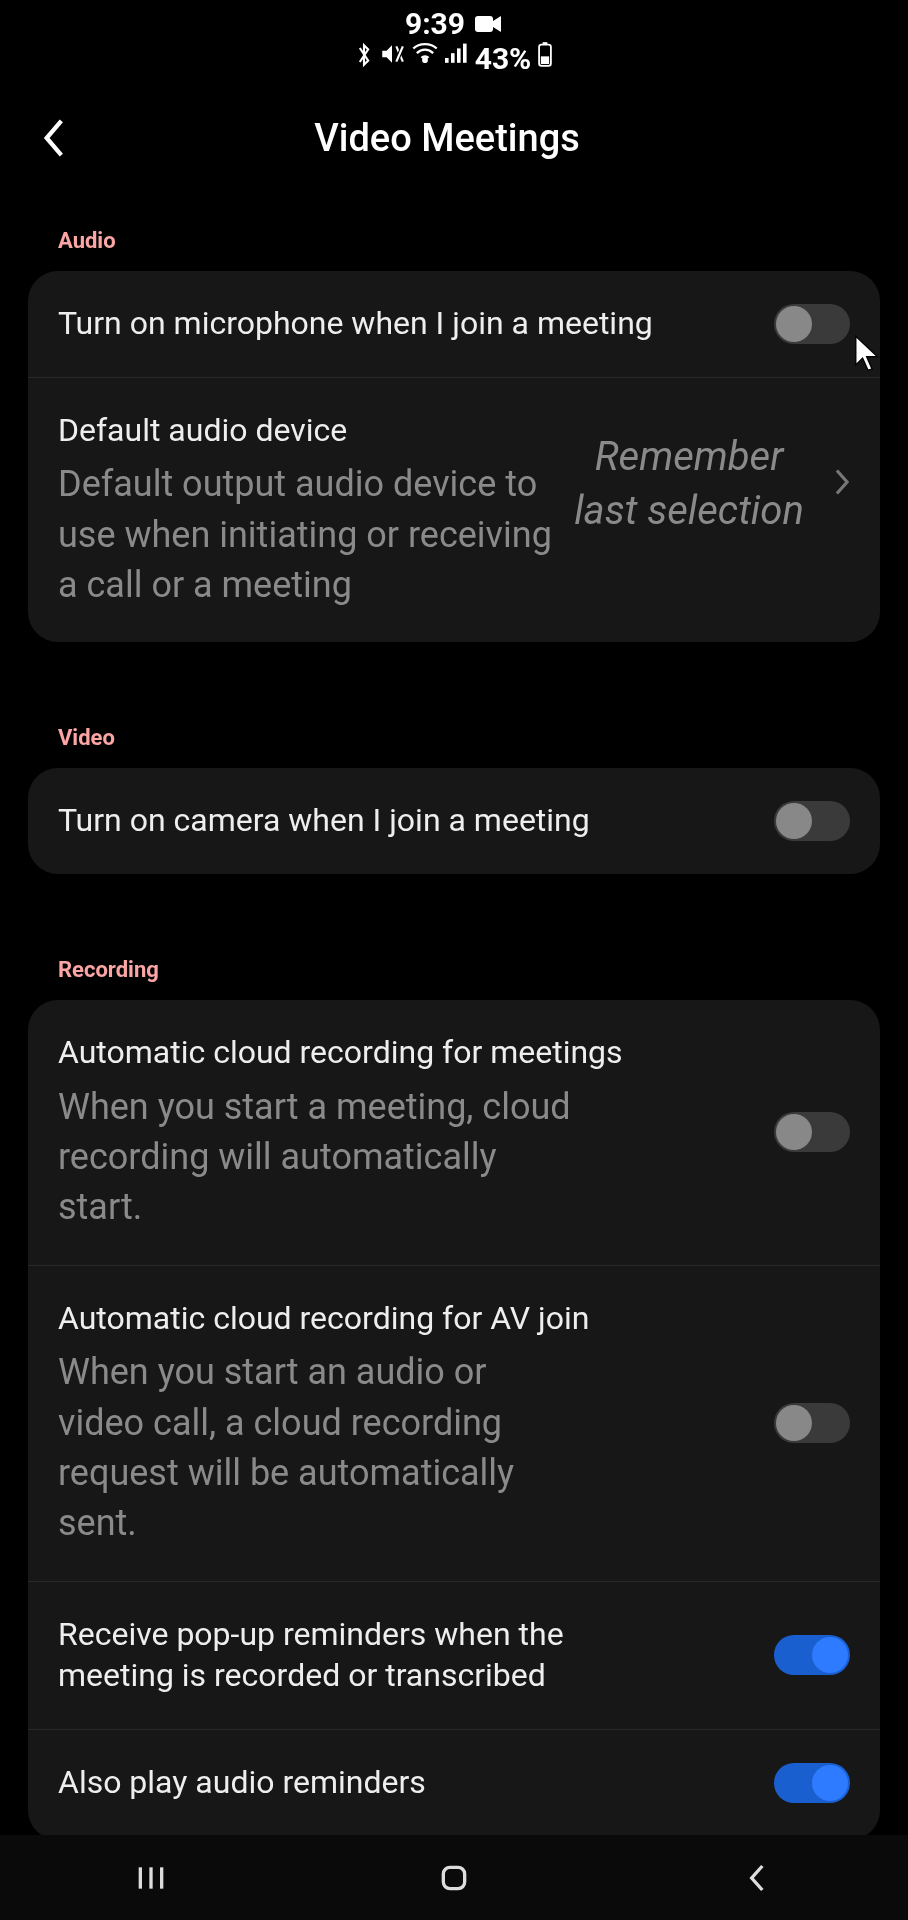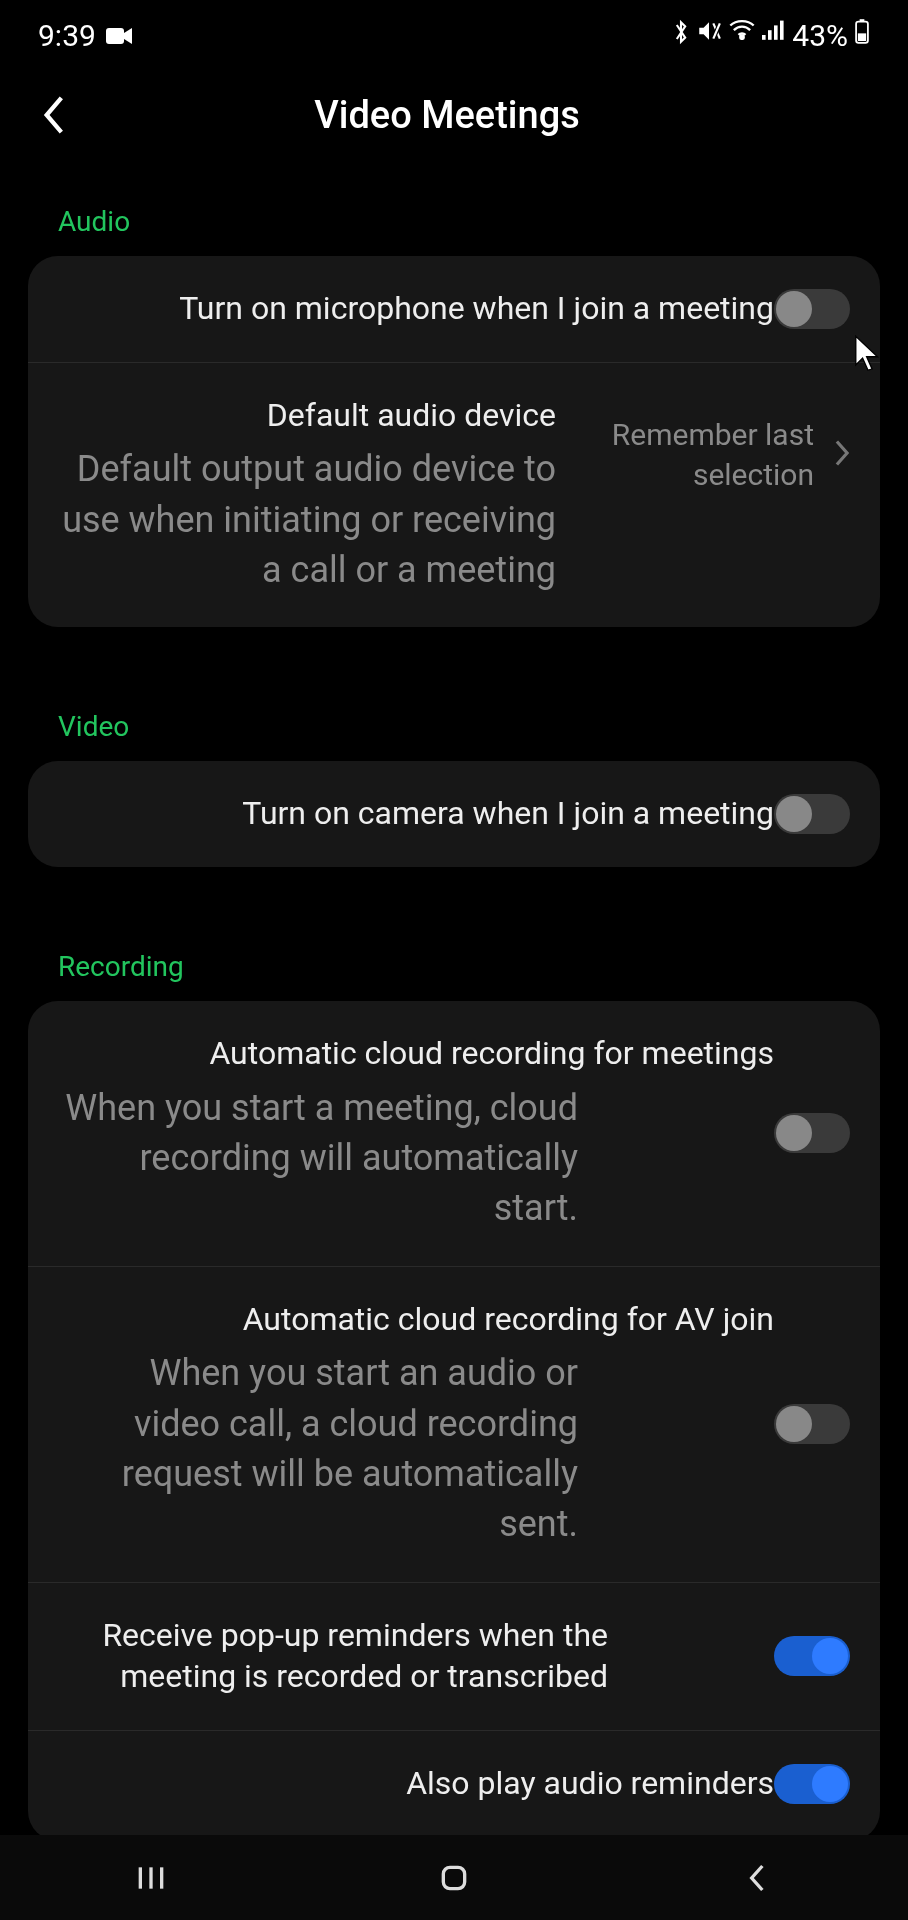--- a/index.html
+++ b/index.html
@@ -13,23 +13,24 @@
       background: #000;
       color: #fff;
       font-family: -apple-system, BlinkMacSystemFont, "Segoe UI", Roboto, sans-serif;
       overflow: hidden;
       position: relative;
     }
     .status-bar {
       display: flex;
       justify-content: space-between;
       align-items: center;
-      padding: 18px 38px 10px 38px;
+      padding: 6px 38px 10px 38px;
       font-size: 30px;
-      font-weight: 400;
+      font-weight: 700;
+      flex-direction: column;
     }
     .status-left {
       display: flex;
       align-items: center;
       gap: 10px;
     }
     .status-right {
       display: flex;
       align-items: flex-start;
       gap: 6px;
@@ -56,68 +57,68 @@
     .page-title {
       width: 100%;
       text-align: center;
       font-size: 38px;
       font-weight: 500;
     }
     .content {
       padding: 0 28px;
     }
     .section-header {
-      font-size: 28px;
-      color: #22c55e;
+      font-size: 22px;
+      color: #fca5a5;
       padding: 28px 30px 18px 30px;
-      font-weight: 400;
+      font-weight: 700;
     }
     .card {
       background: #171717;
       border-radius: 30px;
       overflow: hidden;
     }
     .row {
       display: flex;
       align-items: center;
       padding: 32px 30px;
       border-bottom: 1px solid #2a2a2a;
     }
     .row:last-child {
       border-bottom: none;
     }
     .row-text {
       flex: 1;
       display: flex;
       flex-direction: column;
       gap: 8px;
-      text-align: right;
     }
     .row-title {
       font-size: 32px;
       color: #eee;
       line-height: 1.3;
     }
     .row-subtitle {
       font-size: 36px;
       color: #8a8a8a;
       line-height: 1.4;
       max-width: 520px;
     }
     .row-value-area {
       display: flex;
       align-items: center;
       gap: 20px;
     }
     .row-value {
-      font-size: 30px;
+      font-size: 40px;
       color: #8a8a8a;
-      text-align: right;
+      text-align: center;
       max-width: 250px;
       line-height: 1.35;
+      font-style: italic;
     }
     .chevron {
       color: #8a8a8a;
     }
     .toggle {
       width: 76px;
       height: 40px;
       border-radius: 20px;
       position: relative;
       flex-shrink: 0;

